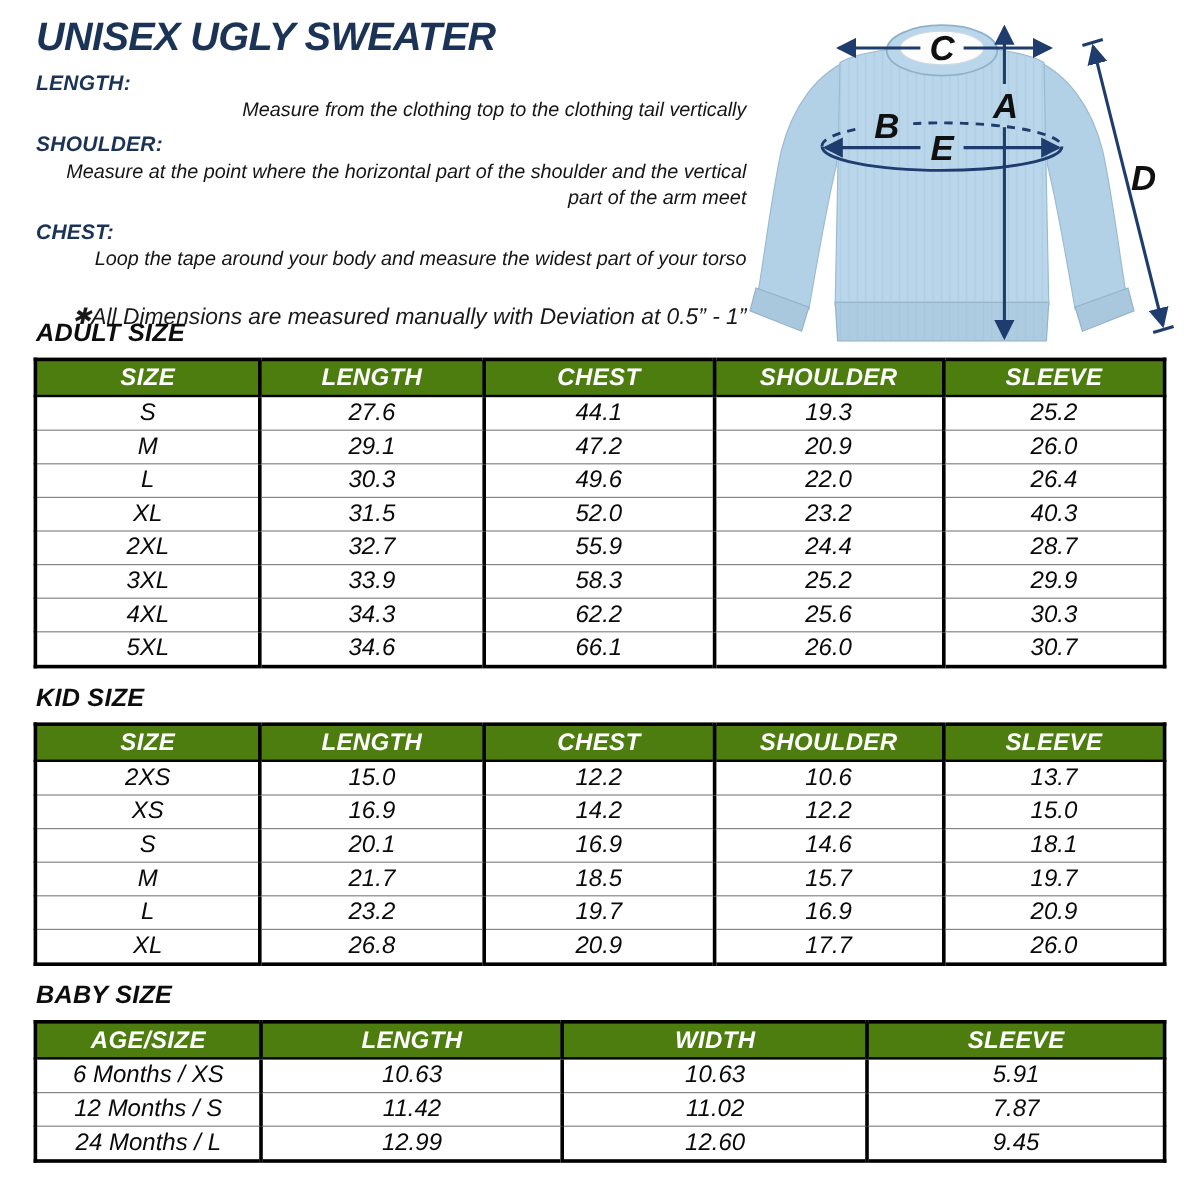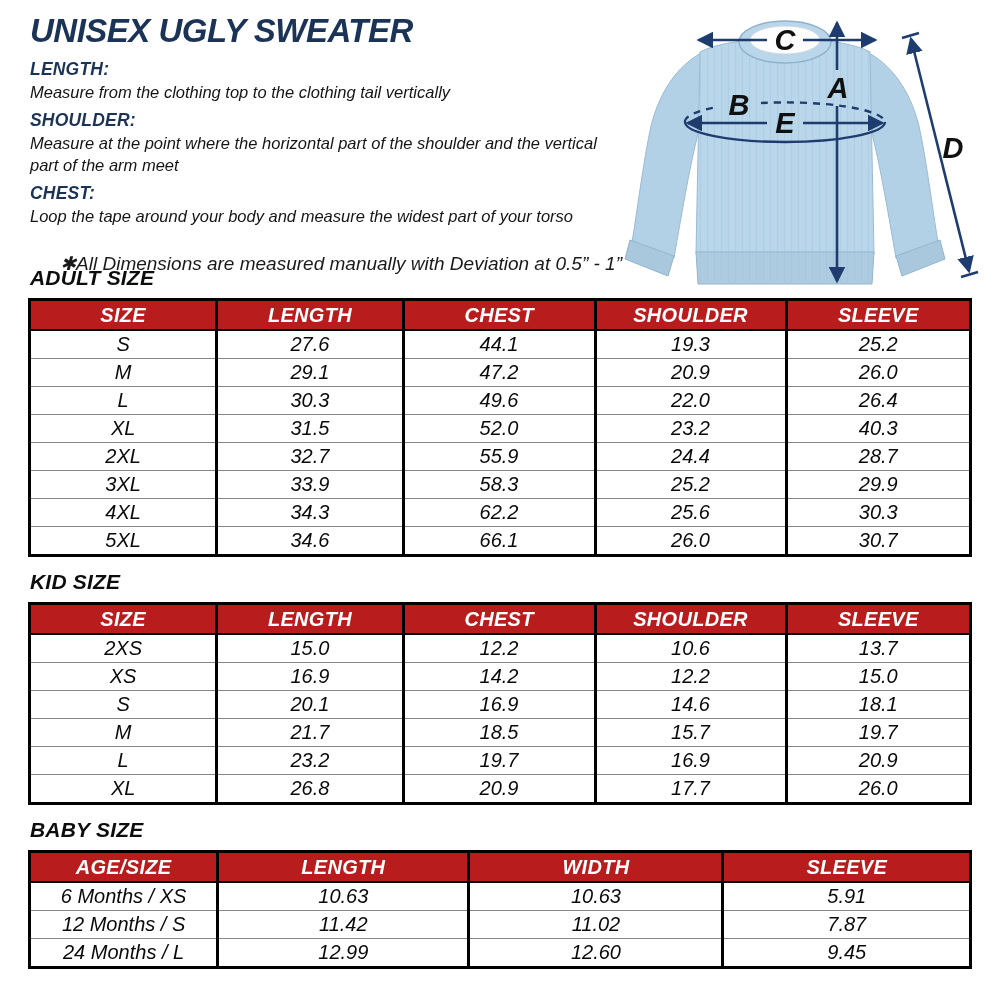--- a/index.html
+++ b/index.html
@@ -3,32 +3,32 @@
 <meta charset="utf-8">
 <style>
   html,body{margin:0;padding:0;background:#fff;}
   .page{position:relative;width:1000px;height:1000px;background:#ffffff;
         font-family:"Liberation Sans",sans-serif;overflow:hidden;color:#0b0b0b;font-style:italic;}
 
   
   .intro{position:absolute;left:30px;top:12px;width:592px;}
   .title{font-size:33px;font-weight:bold;color:#1b3356;margin:0 0 9px 0;letter-spacing:-0.5px;}
   .term{font-size:17.5px;font-weight:bold;color:#1b3356;margin-top:7px;letter-spacing:.2px;}
-  .desc{font-size:16.5px;color:#151515;line-height:1.3;margin-top:2px;}
+  .desc{font-size:16.5px;color:#151515;line-height:1.3;margin-top:2px;text-align:right;}
   .note{font-size:19px;color:#1a1a1a;margin-top:24px;text-align:right;}
 
   
   .diagram{position:absolute;left:620px;top:0;width:380px;height:300px;}
   .mlabel{font-family:"Liberation Sans",sans-serif;font-size:29px;font-weight:bold;fill:#101010;}
 
   
   .tables{position:absolute;left:28px;top:266px;width:944px;}
   .tables h2{font-size:21px;font-weight:bold;color:#0d0d0d;margin:0 0 8px 2px;letter-spacing:.2px;}
   table{width:100%;border-collapse:collapse;border:3px solid #000;table-layout:fixed;margin-bottom:13px;}
-  th{background:#b91c1c;color:#fff;font-size:20px;font-weight:bold;height:26px;padding:1px 0;
+  th{background:#4d7c0f;color:#fff;font-size:20px;font-weight:bold;height:26px;padding:1px 0;
      border-bottom:2px solid #000;letter-spacing:.3px;}
   td{font-size:20px;text-align:center;height:25px;padding:1px 0;color:#0a0a0a;}
   tbody tr + tr td{border-top:1.6px solid #868686;}
   th + th, td + td{border-left:3px solid #000;}
   section + section{margin-top:1px;}
 </style>
 </head>
 <body>
 
 <div class="page">

